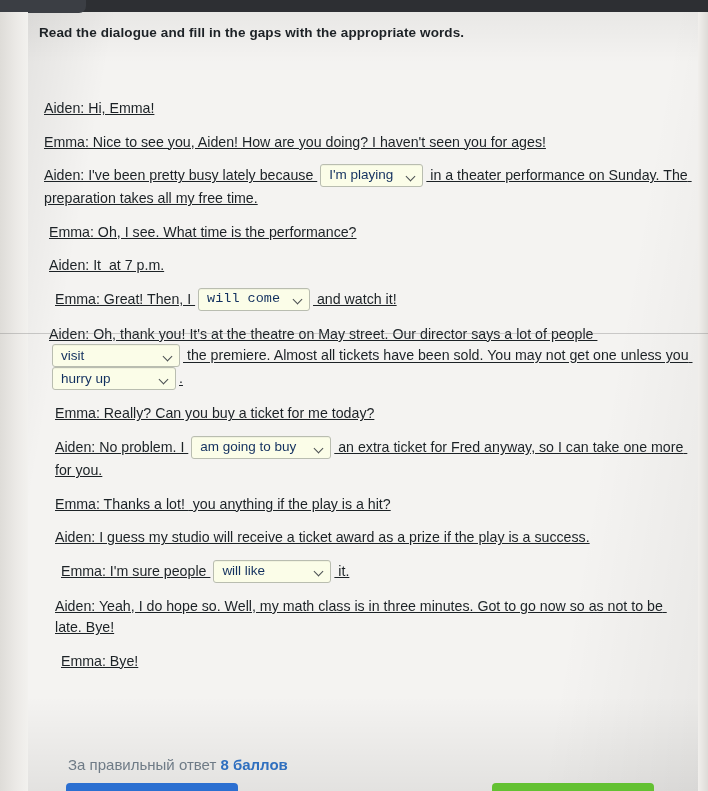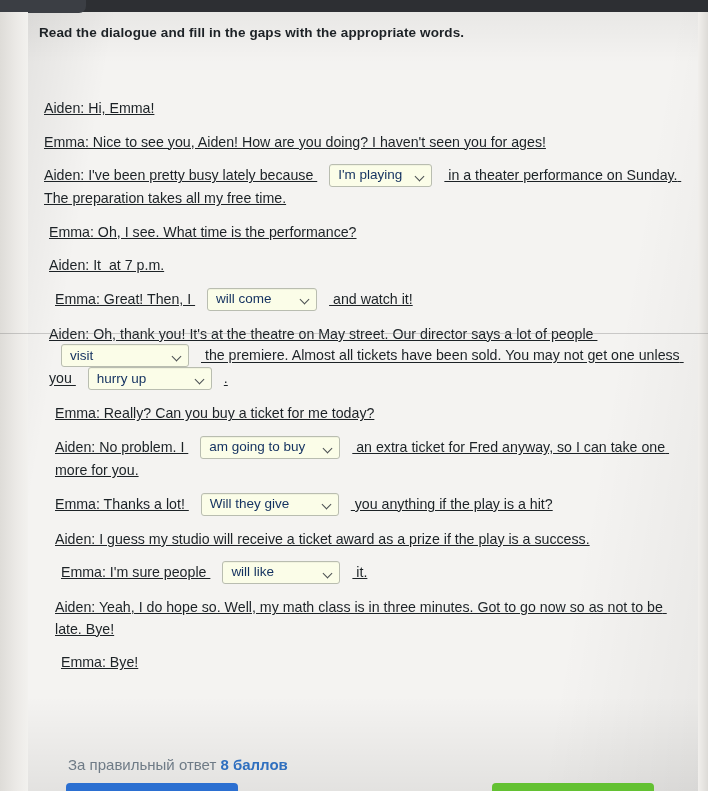--- a/index.html
+++ b/index.html
@@ -101,21 +101,21 @@
   .gap {
     display: inline-flex;
     align-items: center;
     justify-content: space-between;
     vertical-align: middle;
     background: #fbfde8;
     border: 1px solid #b9bdb0;
     border-radius: 3px;
     height: 23px;
     padding: 0 5px 0 8px;
-    margin: 0 12px;
+    margin: 0 3px;
     box-sizing: border-box;
     font-size: 13.5px;
     color: #0e2a5c;
     position: relative;
     top: -1px;
     box-shadow: 0 1px 0 rgba(0,0,0,0.04) inset;
   }
   .gap .gtext {
     white-space: nowrap;
     padding-right: 14px;
@@ -133,21 +133,21 @@
     left: 0;
     top: 2px;
     width: 6px;
     height: 6px;
     border-right: 1.6px solid #4a4f52;
     border-bottom: 1.6px solid #4a4f52;
     transform: rotate(45deg);
   }
   .gap.w-playing { min-width: 100px; }
   .gap.w-starts  { min-width: 108px; }
-  .gap.w-willcome{ min-width: 110px; }
+  .gap.w-willcome{ min-width: 110px; font-family: Liberation Mono, monospace; }
   .gap.w-visit   { min-width: 128px; }
   .gap.w-hurry   { min-width: 124px; }
   .gap.w-buy     { min-width: 140px; }
   .gap.w-give    { min-width: 138px; }
   .gap.w-like    { min-width: 118px; }
 
   .score {
     position: absolute;
     top: 744px;
     left: 40px;
@@ -215,24 +215,21 @@
             <span class="caret"></span>
           </span><span class="txt"> the premiere. Almost all tickets have been sold. You may not get one unless you </span><span class="gap w-hurry">
             <span class="gtext">hurry up</span>
             <span class="caret"></span>
           </span><span class="txt">.</span></div>
         <div class="line indent3"><span class="txt">Emma: Really? Can you buy a ticket for me today?</span></div>
         <div class="line indent3"><span class="txt">Aiden: No problem. I </span><span class="gap w-buy">
             <span class="gtext">am going to buy</span>
             <span class="caret"></span>
           </span><span class="txt"> an extra ticket for Fred anyway, so I can take one more for you.</span></div>
-        <div class="line indent3"><span class="txt">Emma: Thanks a lot! </span><span class="gap w-give">
-            <span class="gtext">Will they give</span>
-            <span class="caret"></span>
-          </span><span class="txt"> you anything if the play is a hit?</span></div>
+        <div class="line indent3"><span class="txt">Emma: Thanks a lot! </span><span class="txt"> you anything if the play is a hit?</span></div>
         <div class="line indent3"><span class="txt">Aiden: I guess my studio will receive a ticket award as a prize if the play is a success.</span></div>
         <div class="line indent4"><span class="txt">Emma: I'm sure people </span><span class="gap w-like">
             <span class="gtext">will like</span>
             <span class="caret"></span>
           </span><span class="txt"> it.</span></div>
         <div class="line indent3"><span class="txt">Aiden: Yeah, I do hope so. Well, my math class is in three minutes. Got to go now so as not to be late. Bye!</span></div>
         <div class="line indent4"><span class="txt">Emma: Bye!</span></div>
       </div>
     <div class="score">
       <span>За правильный ответ </span><b>8 баллов</b>

